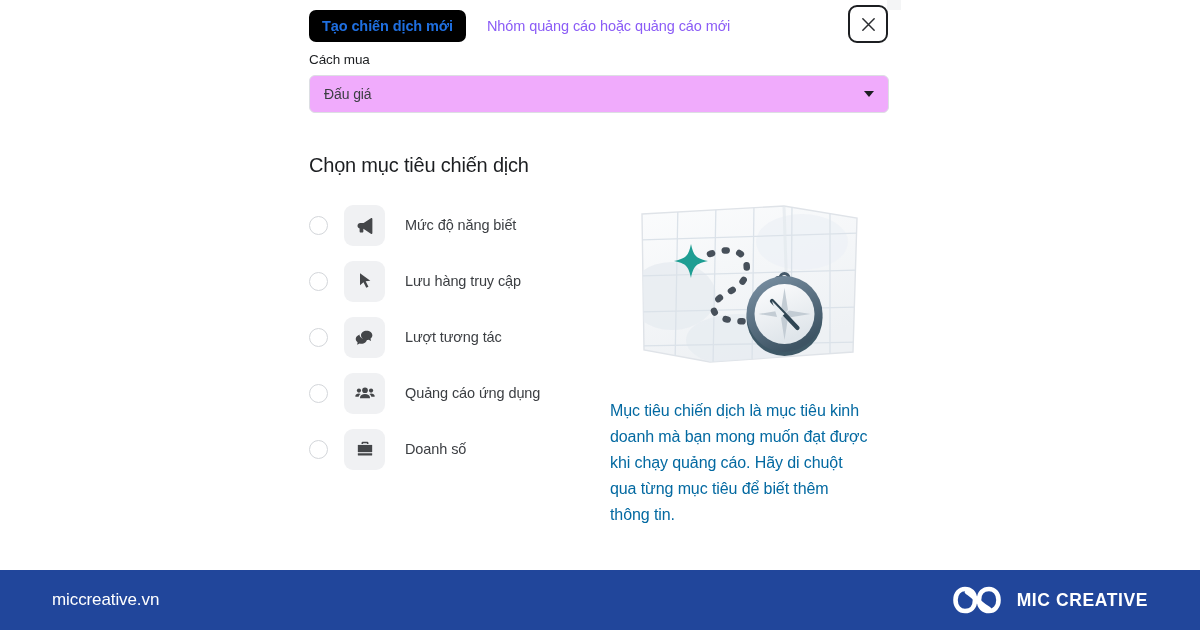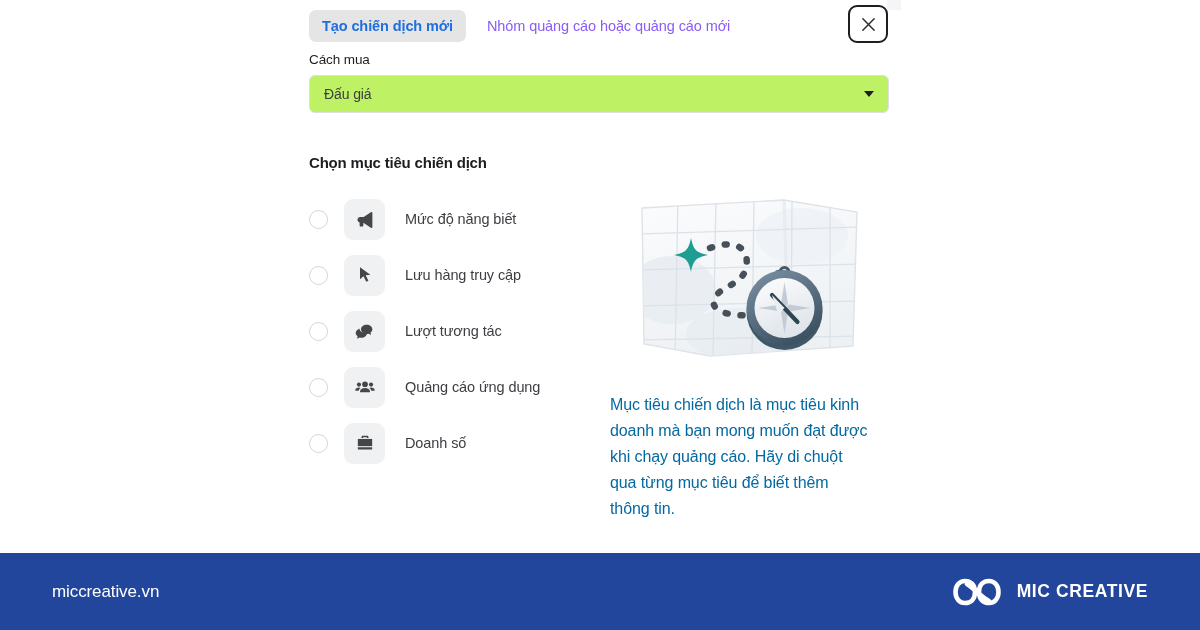--- a/index.html
+++ b/index.html
@@ -29,21 +29,21 @@
     display: flex;
     align-items: center;
     height: 46px;
     padding-top: 5px;
   }
   .tab {
     font-size: 14.5px;
     white-space: nowrap;
   }
   .tab-active {
-    background: #e5e5e5;
+    background: #000000;
     color: #1f6fe0;
     font-weight: bold;
     padding: 8px 13px;
     border-radius: 7px;
     letter-spacing: -0.1px;
   }
   .tab-inactive {
     color: #8b5cf6;
     margin-left: 21px;
     letter-spacing: -0.1px;
@@ -82,43 +82,43 @@
     color: #1c1e21;
     margin-top: 6px;
     margin-bottom: 8px;
     letter-spacing: -0.1px;
   }
   .select-box {
     position: relative;
     height: 38px;
     border: 1px solid #dcdfe3;
     border-radius: 6px;
-    background: #bef264;
+    background: #f0abfc;
     display: flex;
     align-items: center;
     padding: 0 14px;
   }
   .select-value {
     font-size: 14px;
     color: #3b3e42;
     letter-spacing: -0.1px;
   }
   .caret {
     position: absolute;
     right: 14px;
     width: 0; height: 0;
     border-left: 5.5px solid transparent;
     border-right: 5.5px solid transparent;
     border-top: 6px solid #1c1e21;
   }
 
   
   .section-title {
-    font-size: 15px;
-    font-weight: bold;
+    font-size: 20px;
+    font-weight: normal;
     color: #1c1e21;
     margin-top: 41px;
     letter-spacing: -0.2px;
   }
 
   
   .body-cols {
     display: flex;
     margin-top: 20px;
   }
@@ -179,21 +179,21 @@
     width: 258px;
     letter-spacing: -0.1px;
   }
 
   
   .footer {
     position: absolute;
     left: 0;
     bottom: 0;
     width: 1200px;
-    height: 77px;
+    height: 60px;
     background: #21469b;
     display: flex;
     align-items: center;
     justify-content: space-between;
     padding: 0 52px;
     gap: 47px;
   }
   .footer-url {
     color: #ffffff;
     font-size: 17px;

